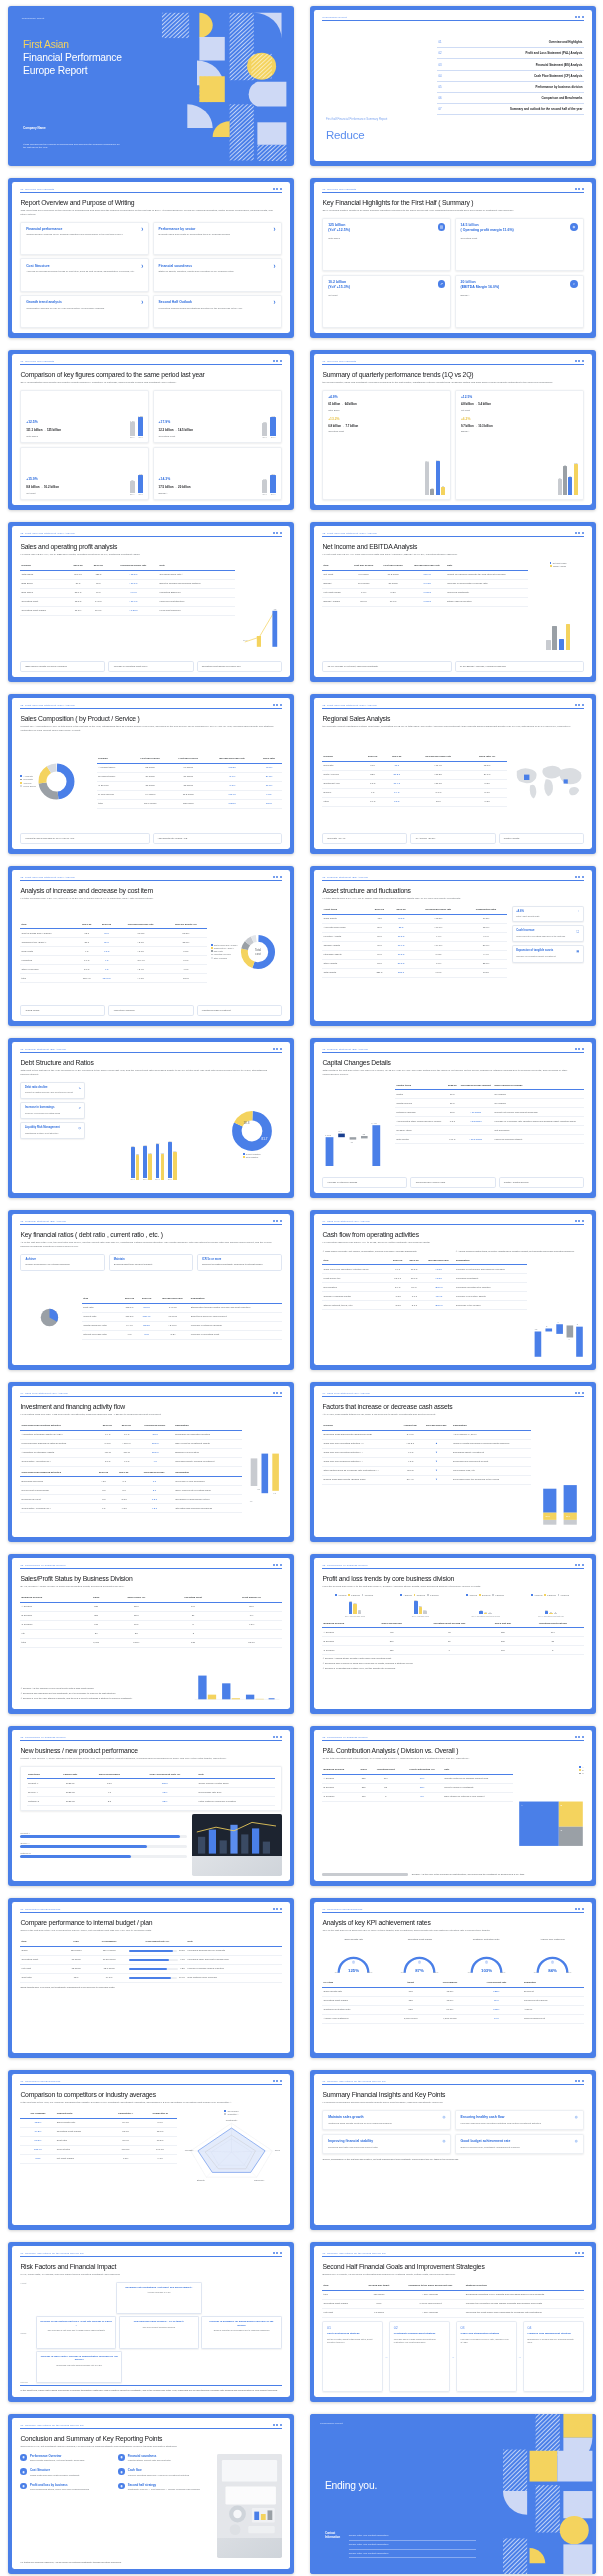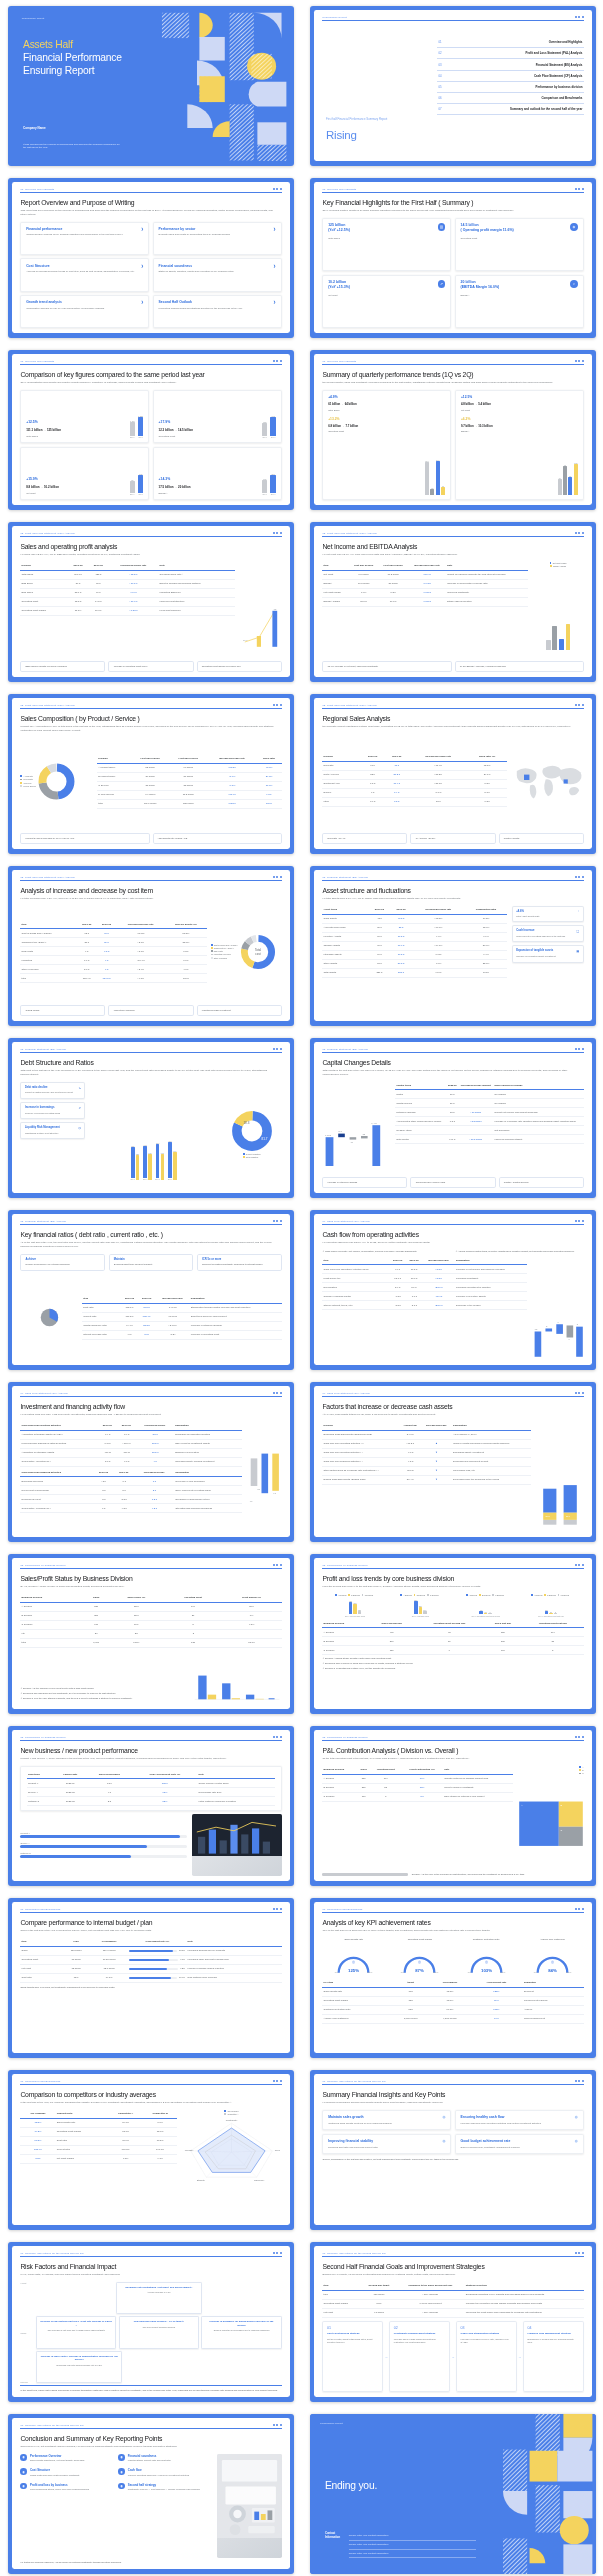--- a/index.html
+++ b/index.html
@@ -110,23 +110,23 @@
 </head>
 <body>
 
 <div class="deck">
 
   <div class="slot">
     <div class="slide framed">
       <div class="cover">
         <div class="lbl">Performance Report</div>
         <h1>
-          <span class="y">Assets Half</span><br>
+          <span class="y">First Asian</span><br>
           <span>Financial Performance</span><br>
-          <span>Ensuring Report</span>
+          <span>Europe Report</span>
         </h1>
         <div class="cname">Company Name</div>
         <div class="cdesc">It was prepared for the purpose of summarizing and analyzing the financial performance for the first half of the year.</div>
         <svg class="deco" viewBox="0 0 250 270" preserveAspectRatio="none">
           <defs>
             <pattern id="hatch" width="5" height="5" patternTransform="rotate(45)" patternUnits="userSpaceOnUse">
               <line x1="0" y1="0" x2="0" y2="5" stroke="#fff" stroke-width="2.2"></line>
             </pattern>
             <pattern id="hatchY" width="5" height="5" patternTransform="rotate(45)" patternUnits="userSpaceOnUse">
               <line x1="0" y1="0" x2="0" y2="5" stroke="#f4d35e" stroke-width="2.2"></line>
@@ -160,21 +160,21 @@
           <span class="eyebrow">Performance Report</span>
           <span class="dots">
               <i></i>
               <i></i>
               <i></i>
             </span>
         </div>
         <div class="idx">
           <div class="idx-l">
             <div class="idx-kicker">First half Financial Performance Summary Report</div>
-            <div class="idx-big">Rising</div>
+            <div class="idx-big">Reduce</div>
           </div>
           <div class="idx-r">
             <div class="idx-row">
                 <span class="idx-n">01</span>
                 <span class="idx-t">Overview and Highlights</span>
               </div>
             <div class="idx-row">
                 <span class="idx-n">02</span>
                 <span class="idx-t">Profit and Loss Statement (P&amp;L) Analysis</span>
               </div>

